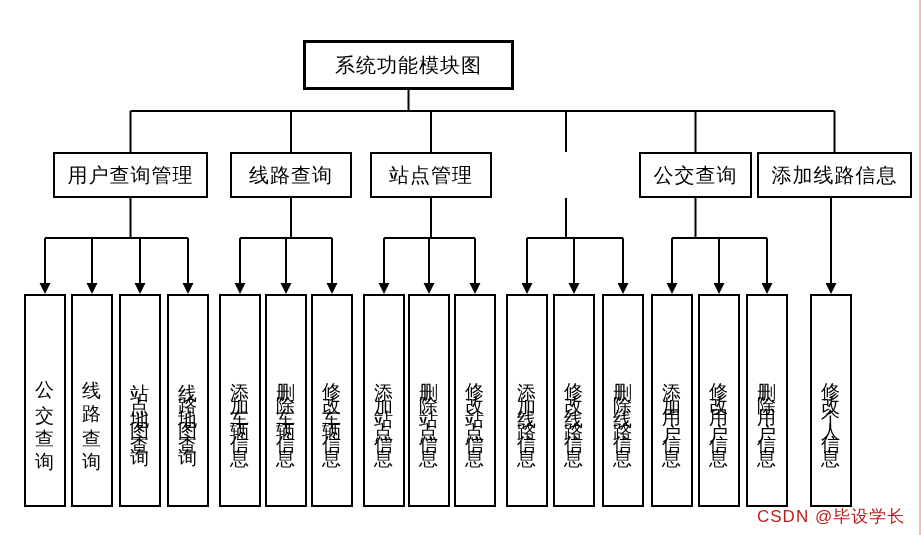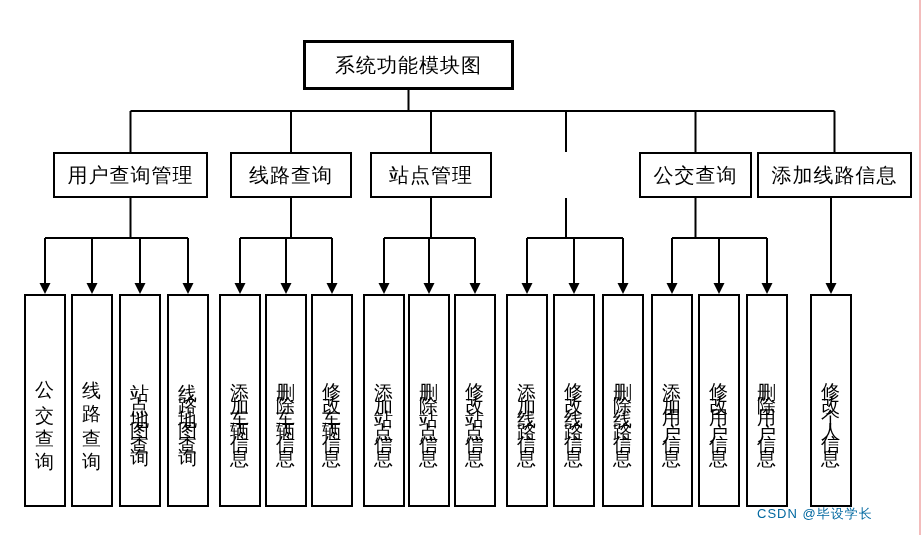--- a/index.html
+++ b/index.html
@@ -10,21 +10,21 @@
   #connectors{position:absolute;left:0;top:0;}
   .box{
     position:absolute;background:#ffffff;border:2px solid #000;box-sizing:border-box;
     display:flex;align-items:center;justify-content:center;text-align:center;
   }
   .lvl1{left:303px;top:12px;width:211px;height:50px;border-width:3px;font-size:20px;letter-spacing:1px;margin-top:28px;}
   .lvl2{top:152px;height:46px;font-size:20px;letter-spacing:1px;text-align:center;}
   .lvl3{top:294px;width:42px;height:213px;font-size:19px;}
   .lvl3 > span{writing-mode:vertical-rl;text-orientation:upright;line-height:1;}
   #watermark{
-    position:absolute;left:757px;top:505px;font-size:13px;color:#0369a1;
+    position:absolute;left:757px;top:505px;font-size:17px;color:#b91c1c;
     letter-spacing:1px;white-space:nowrap;
   }
   #edge-tint{position:absolute;right:0;top:0;width:2px;height:535px;background:#f3bcbc;}
 </style>
 </head>
 <body>
 
 <div id="canvas">
 
   <svg id="connectors" width="921" height="535">

